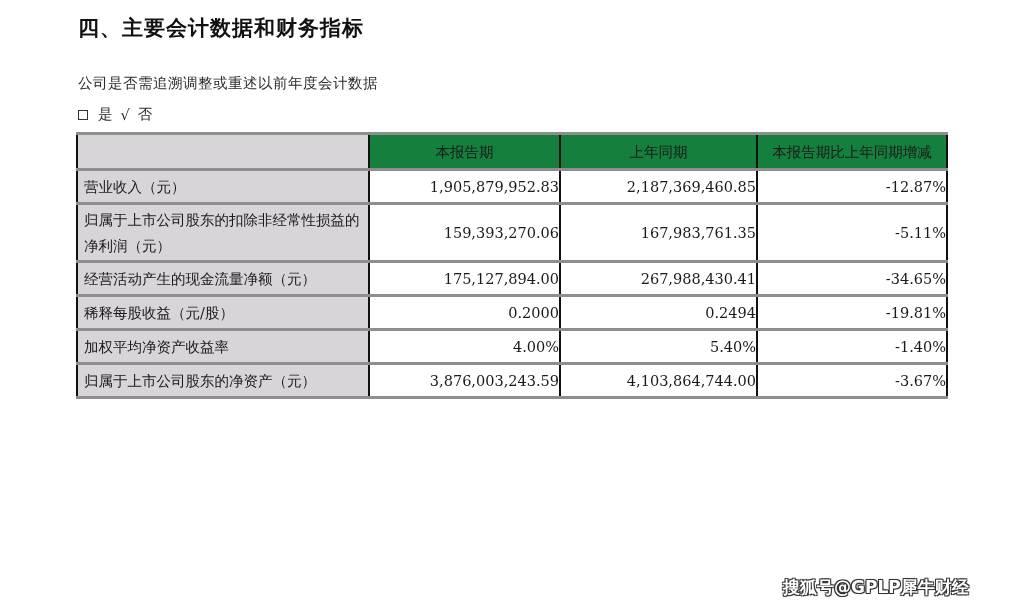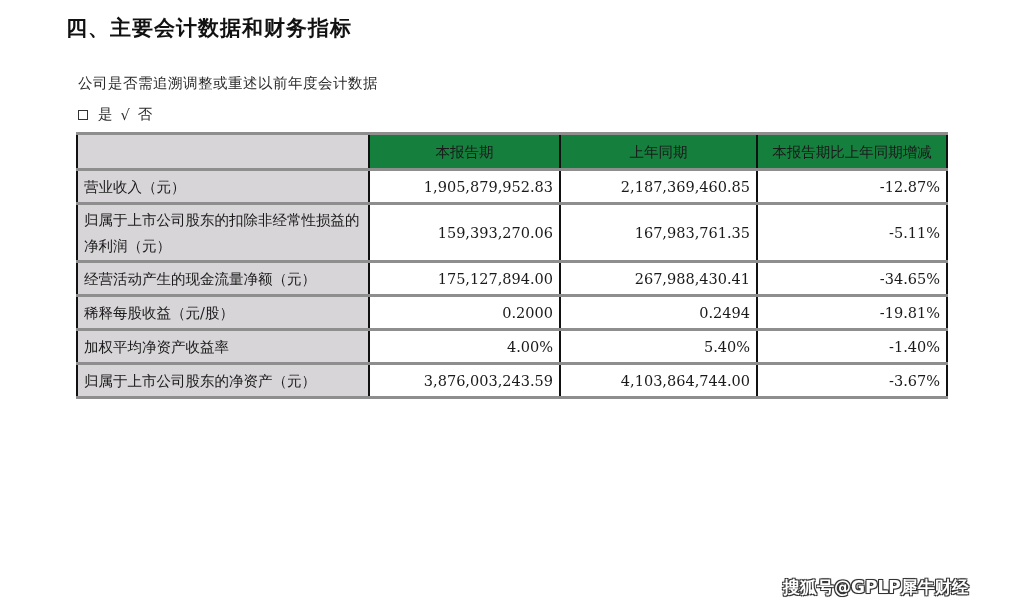--- a/index.html
+++ b/index.html
@@ -3,21 +3,21 @@
   <meta charset="utf-8">
   <style>
     html, body { margin: 0; padding: 0; }
     body {
       width: 1020px; height: 611px; overflow: hidden; background: #ffffff;
       position: relative;
       font-family: "DejaVu Serif", "Liberation Serif", serif;
       color: #1a1a1a;
     }
     .title {
-      position: absolute; left: 66px; top: 14px;
+      position: absolute; left: 78px; top: 14px;
       font-family: "DejaVu Sans", "Liberation Sans", sans-serif;
       font-weight: bold; font-size: 21px; letter-spacing: 1px; color: #111;
     }
     .question {
       position: absolute; left: 78px; top: 74px;
       font-size: 14.5px; color: #2a2a2a; letter-spacing: 0.5px;
     }
     .options {
       position: absolute; left: 78px; top: 105px;
       font-size: 14.5px; color: #2a2a2a;
@@ -32,21 +32,21 @@
     }
     table.fin td {
       border-left: 2px solid #111; border-right: 2px solid #111;
       border-top: 3px solid #8e8e8e; border-bottom: 3px solid #8e8e8e;
       padding: 0 4px;
       vertical-align: middle;
       line-height: 26px;
     }
     table.fin td.lbl { background: #d8d5d8; text-align: left; padding-left: 6px; }
     table.fin td.hdr { background: #15803d; text-align: center; }
-    table.fin td.num { text-align: right; padding-right: 6px; background: #fff; }
+    table.fin td.num { text-align: right; padding-right: 0; background: #fff; }
     table.fin tr.r-h1 td { height: 33px; }
     table.fin tr.r-std td { height: 31px; }
     table.fin tr.r-tall td { height: 55px; line-height: 26px; }
     table.fin tr.r-h2 td { height: 58px; }
     .watermark {
       position: absolute; left: 783px; top: 576px;
       font-family: "DejaVu Sans", "Liberation Sans", sans-serif;
       font-size: 17px; font-weight: bold; color: #ffffff;
       letter-spacing: 0px;
       text-shadow: -1px -1px 0 #333, 1px -1px 0 #333, -1px 1px 0 #333, 1px 1px 0 #333, 0 0 2px #000;

